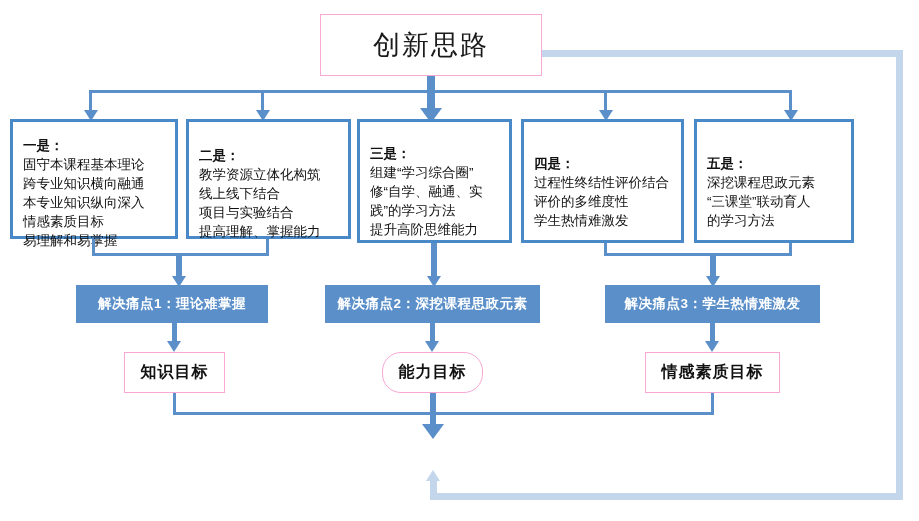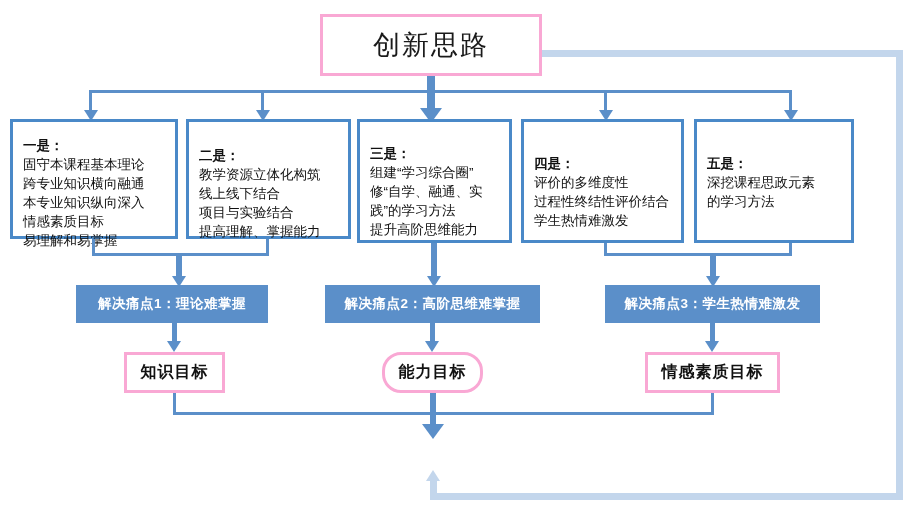--- a/index.html
+++ b/index.html
@@ -15,21 +15,21 @@
     width: 919px;
     height: 521px;
     background: #ffffff;
     overflow: hidden;
   }
 
   
   .box {
     position: absolute;
     background: #ffffff;
-    border: 3px solid #f9a8d4;
+    border: 1px solid #f9a8d4;
     box-sizing: border-box;
   }
   .title-box {
     display: flex;
     align-items: center;
     justify-content: center;
   }
   .title-box .txt {
     font-size: 27px;
     color: #1a1a1a;
@@ -187,28 +187,29 @@
   <div class="box idea-box" style="left:357px; top:119px; width:155px; height:124px; padding-top:22px;">
     <div class="head">三是：</div>
     <div class="line">组建“学习综合圈”</div>
     <div class="line">修“自学、融通、实</div>
     <div class="line">践”的学习方法</div>
     <div class="line">提升高阶思维能力</div>
   </div>
 
   <div class="box idea-box" style="left:521px; top:119px; width:163px; height:124px; padding-top:32px;">
     <div class="head">四是：</div>
+    <div class="line">过程性终结性评价结合</div>
     <div class="line">评价的多维度性</div>
-    <div class="line">过程性终结性评价结合</div>
     <div class="line">学生热情难激发</div>
   </div>
 
   <div class="box idea-box" style="left:694px; top:119px; width:160px; height:124px; padding-top:32px;">
     <div class="head">五是：</div>
     <div class="line">深挖课程思政元素</div>
+    <div class="line">“三课堂”联动育人</div>
     <div class="line">的学习方法</div>
   </div>
 
   <div class="conn" style="left:92px; top:239px; width:3px; height:17px;"></div>
   <div class="conn" style="left:266px; top:239px; width:3px; height:17px;"></div>
   <div class="conn" style="left:92px; top:253px; width:177px; height:3px;"></div>
   <div class="conn" style="left:176px; top:253px; width:6px; height:27px;"></div>
   <div class="arrow-down" style="left:172px; top:276px;"></div>
 
   <div class="conn" style="left:431px; top:243px; width:6px; height:37px;"></div>
@@ -217,21 +218,21 @@
   <div class="conn" style="left:604px; top:243px; width:3px; height:13px;"></div>
   <div class="conn" style="left:789px; top:243px; width:3px; height:13px;"></div>
   <div class="conn" style="left:604px; top:253px; width:188px; height:3px;"></div>
   <div class="conn" style="left:710px; top:253px; width:6px; height:27px;"></div>
   <div class="arrow-down" style="left:706px; top:276px;"></div>
 
   <div class="pain-bar" style="left:76px; top:285px; width:192px; height:38px;">
     <span class="txt">解决痛点1：理论难掌握</span>
   </div>
   <div class="pain-bar" style="left:325px; top:285px; width:215px; height:38px;">
-    <span class="txt">解决痛点2：高阶思维难掌握</span>
+    <span class="txt">解决痛点2：深挖课程思政元素</span>
   </div>
   <div class="pain-bar" style="left:605px; top:285px; width:215px; height:38px;">
     <span class="txt">解决痛点3：学生热情难激发</span>
   </div>
 
   <div class="conn" style="left:172px; top:323px; width:5px; height:22px;"></div>
   <div class="arrow-down" style="left:167px; top:341px;"></div>
 
   <div class="conn" style="left:430px; top:323px; width:5px; height:22px;"></div>
   <div class="arrow-down" style="left:425px; top:341px;"></div>

